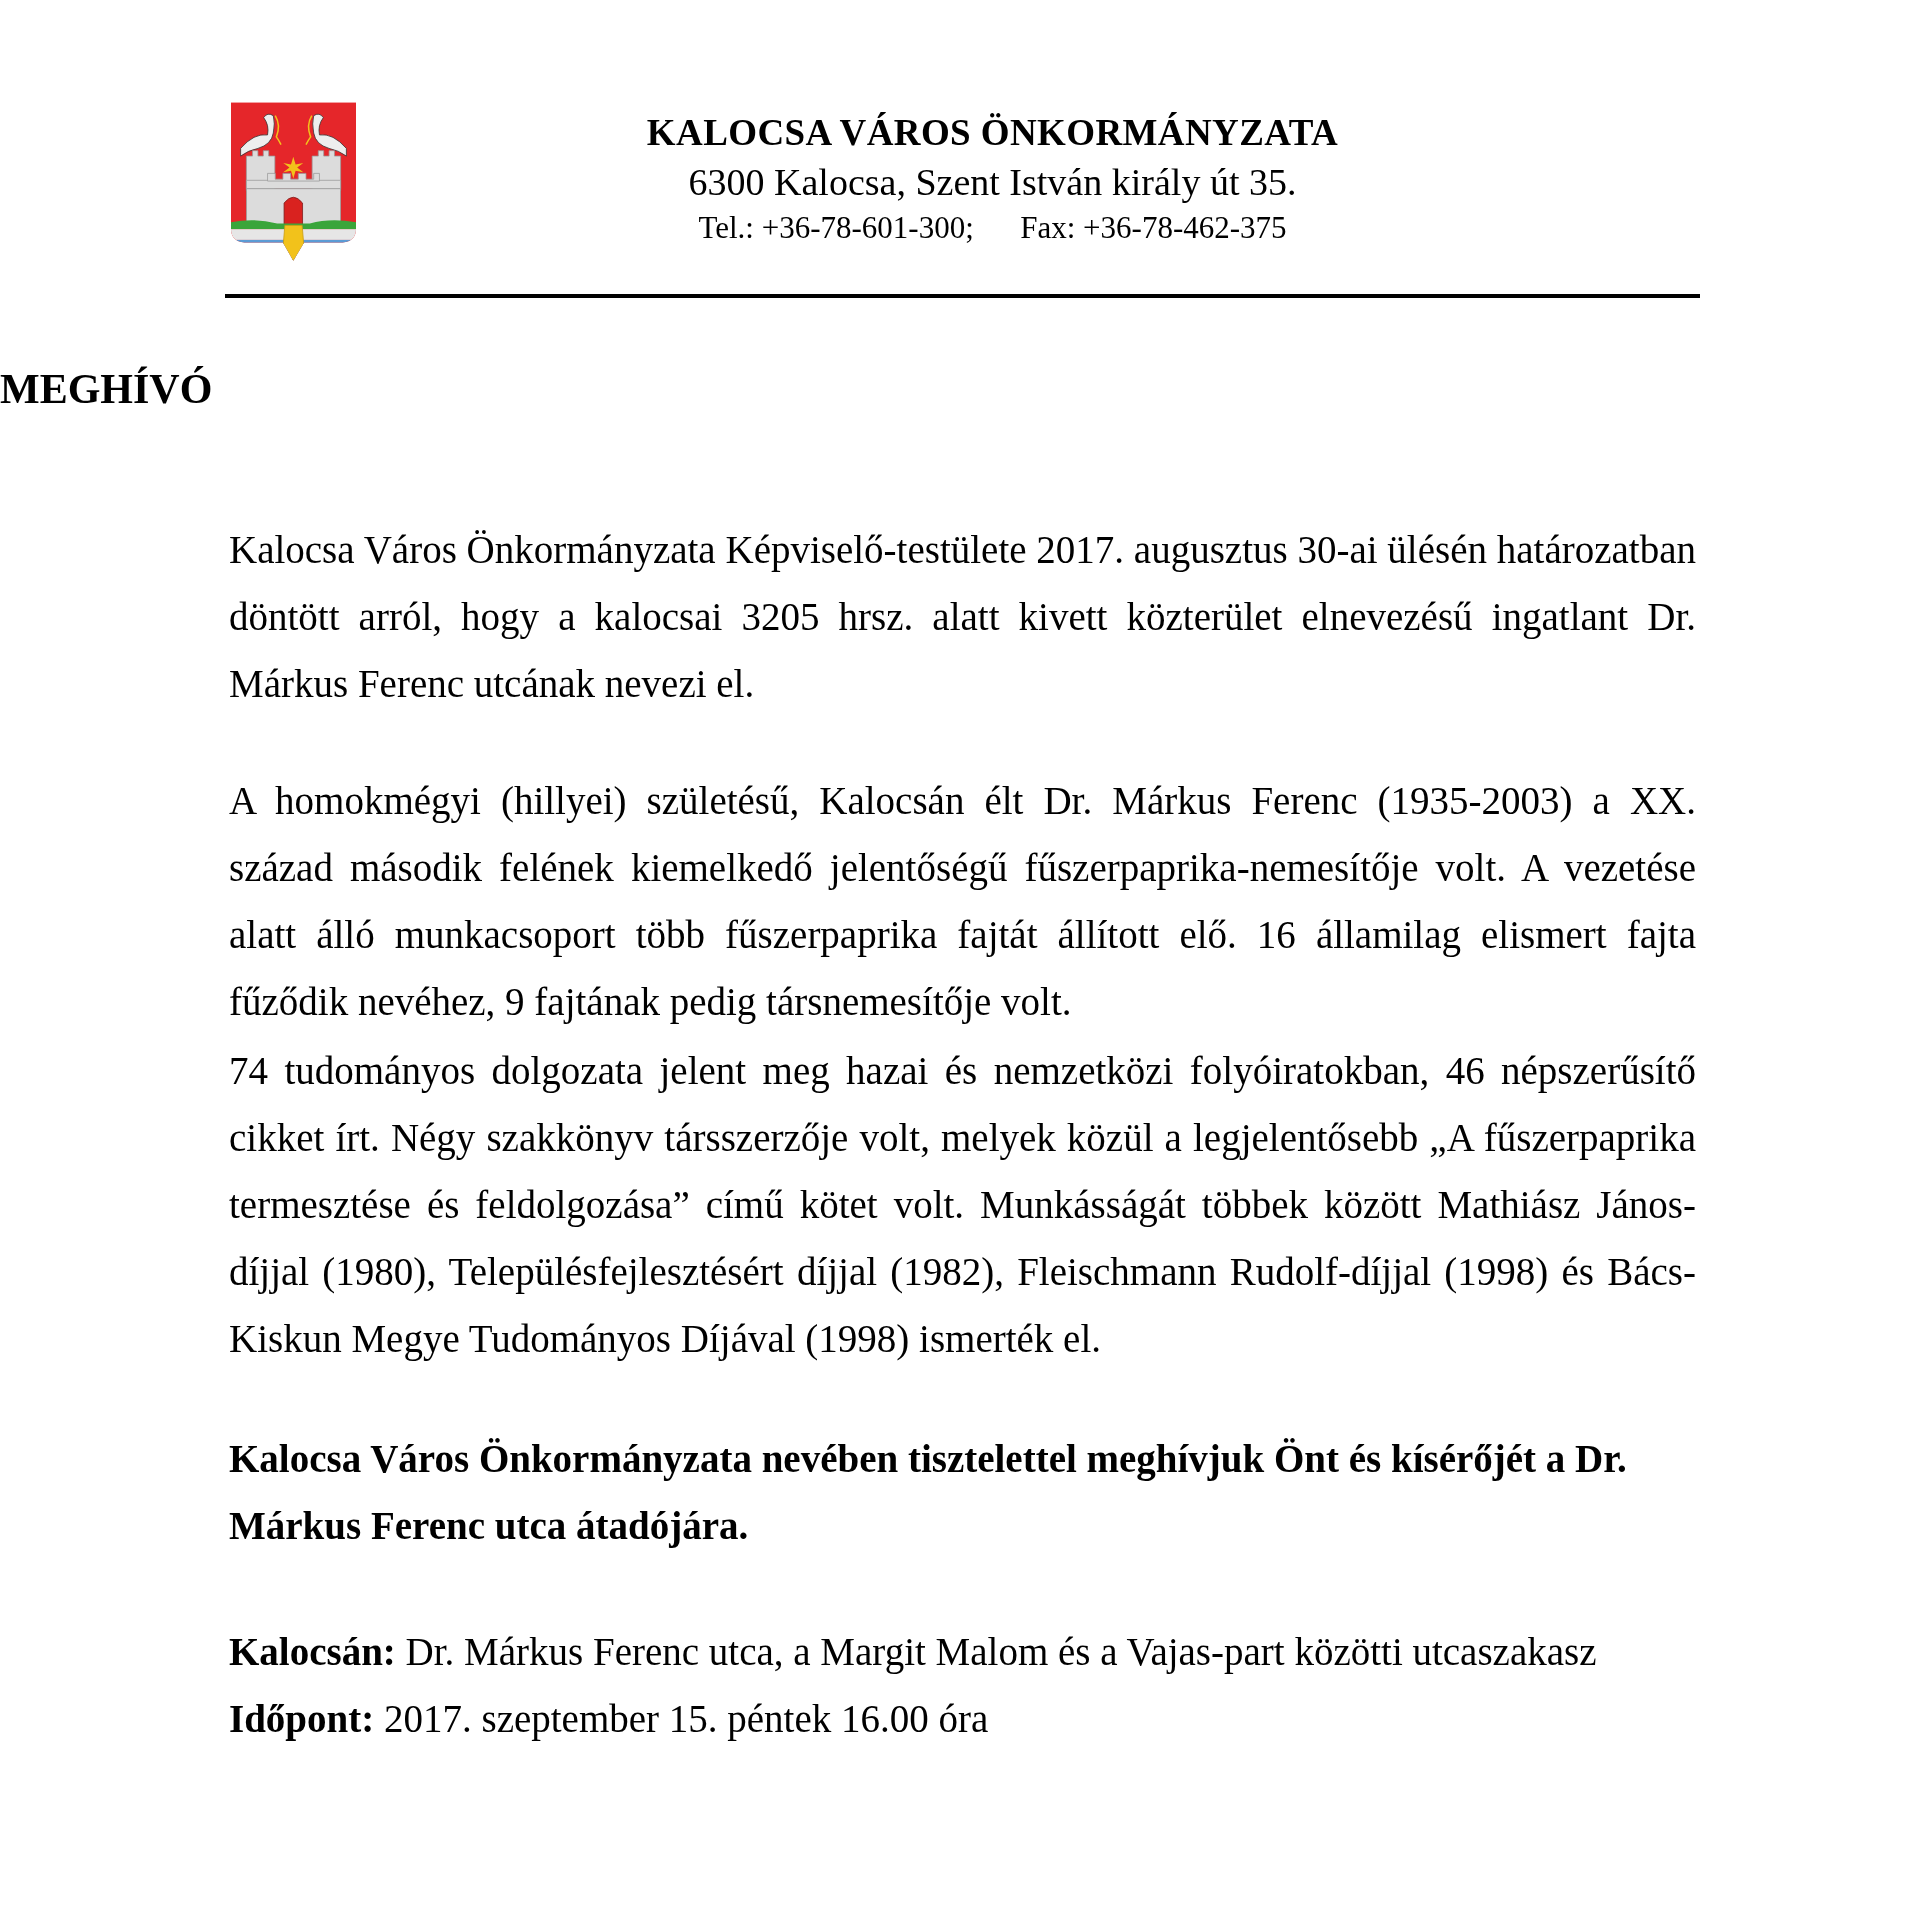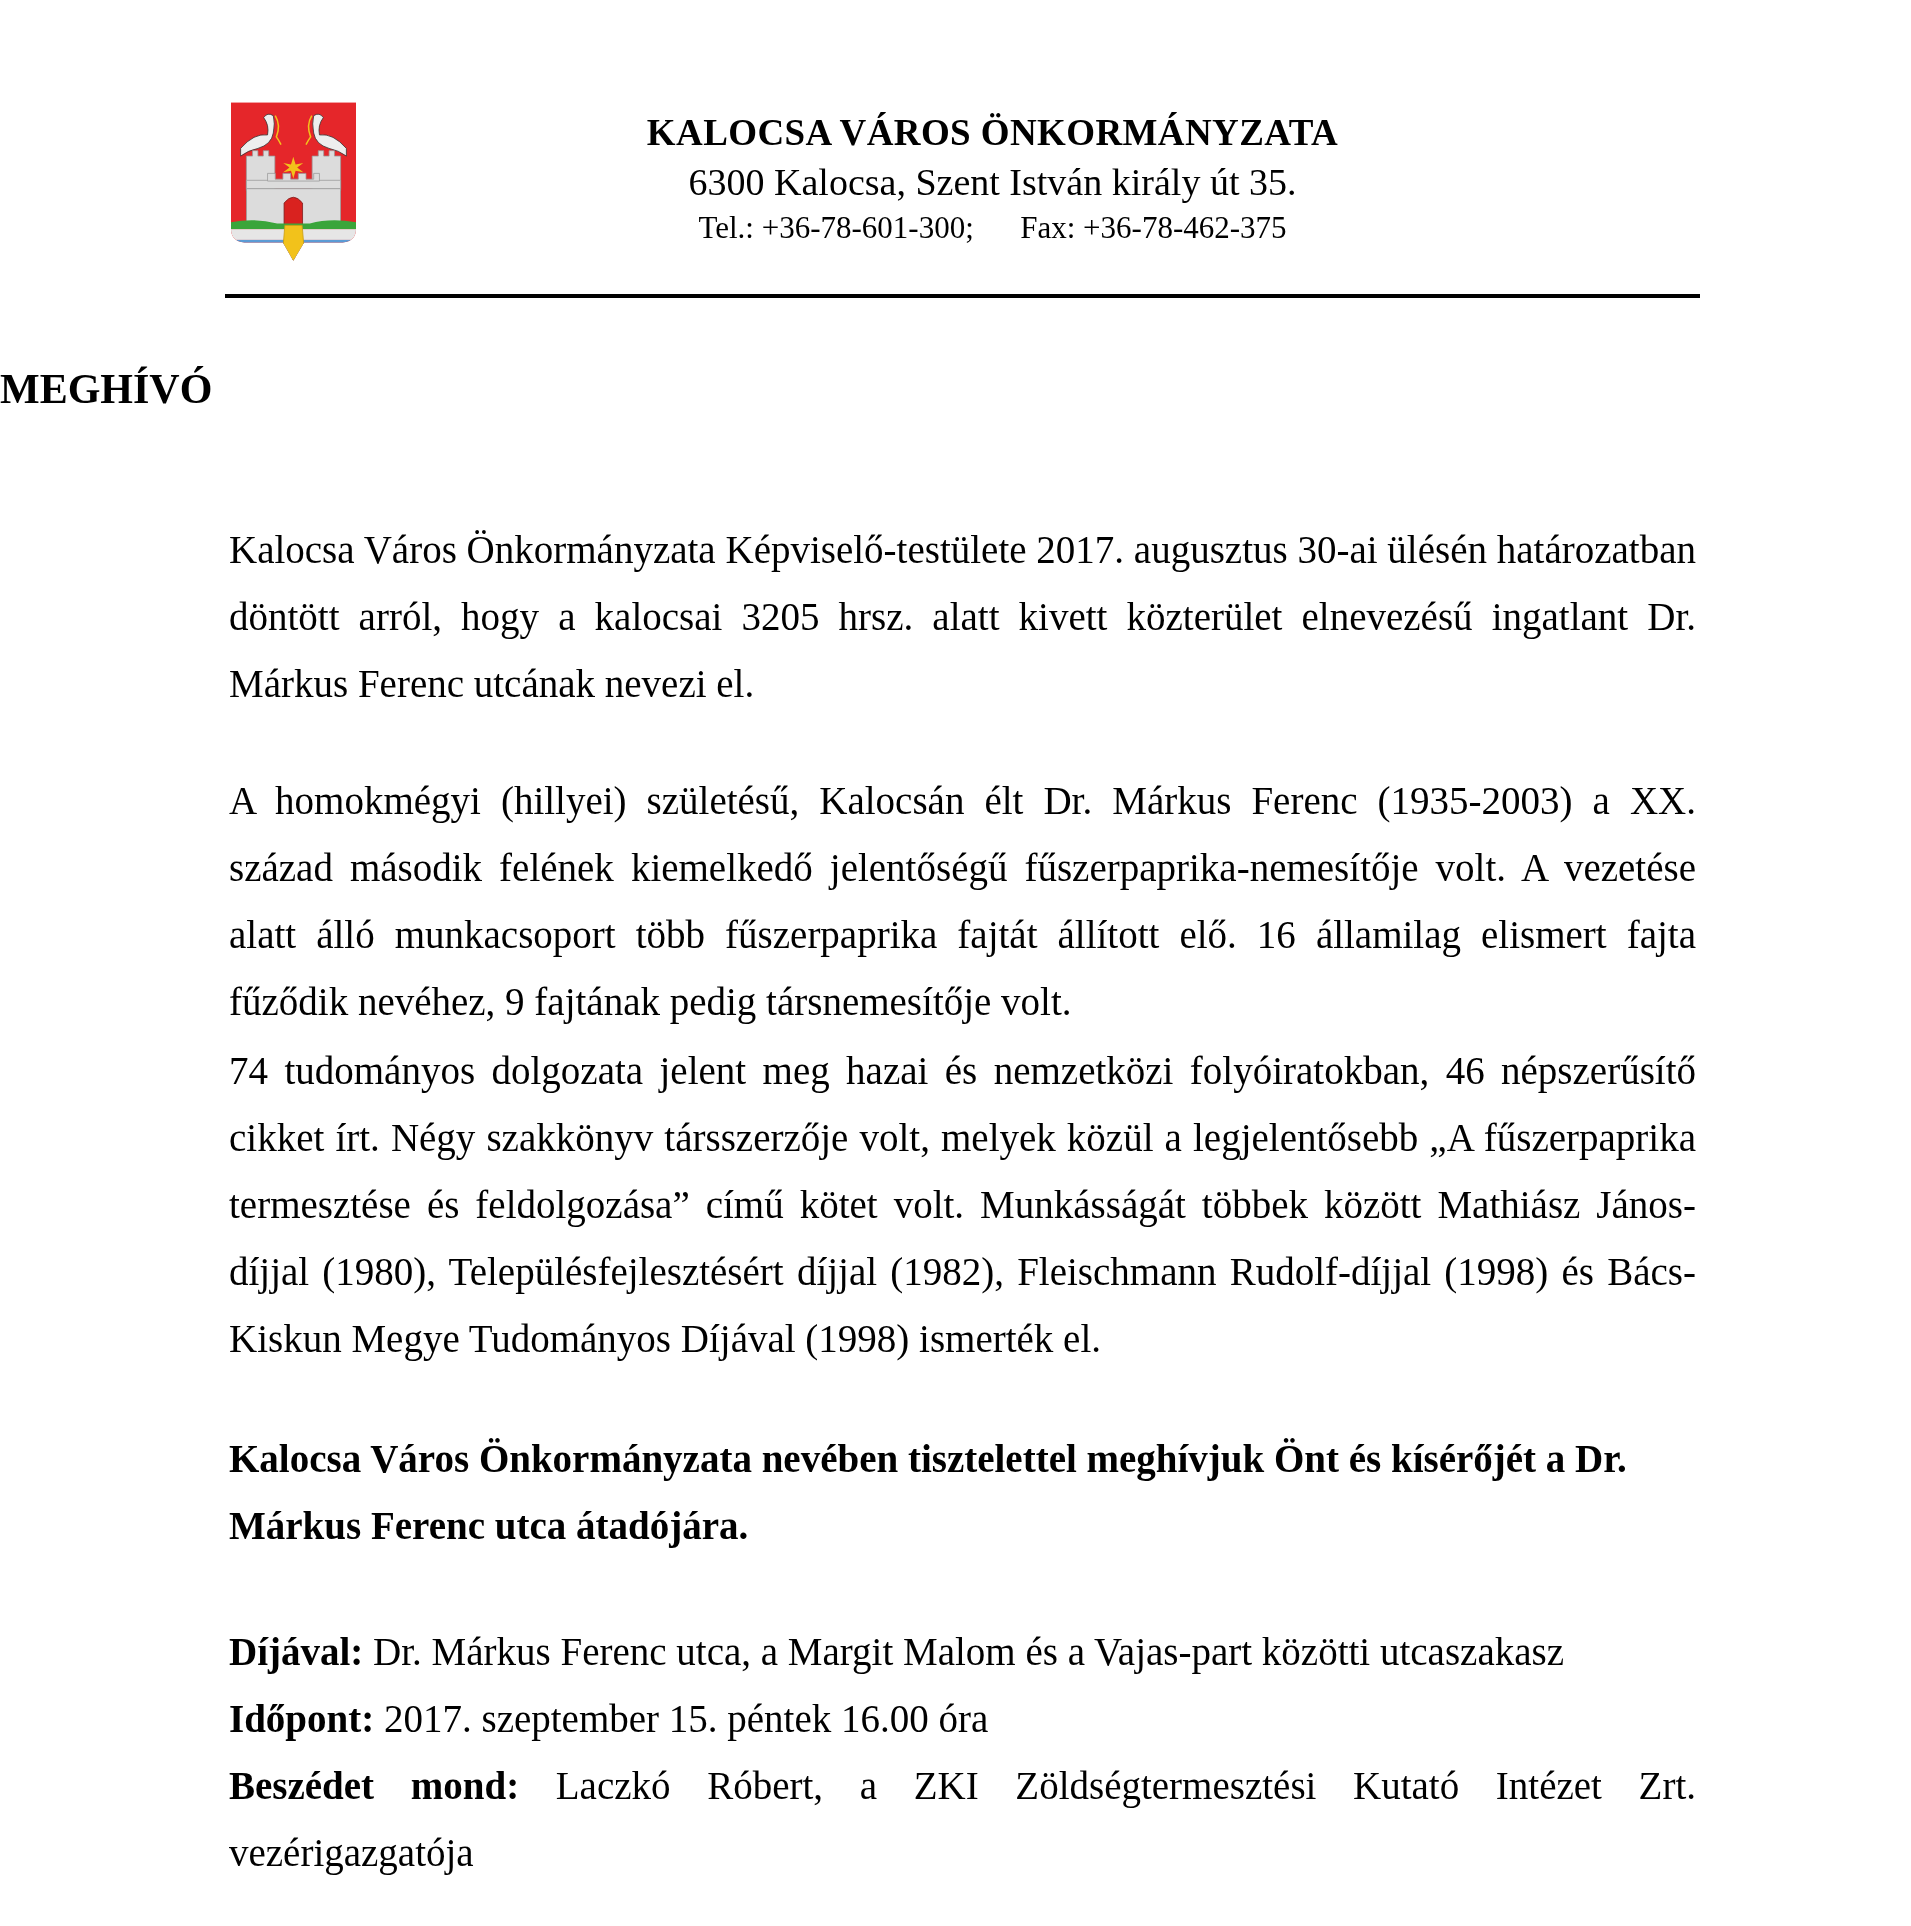--- a/index.html
+++ b/index.html
@@ -83,21 +83,20 @@
 
   <div class="doc-title">MEGHÍVÓ</div>
 
   <div class="body justify p1">Kalocsa Város Önkormányzata Képviselő-testülete 2017. augusztus 30-ai ülésén határozatban döntött arról, hogy a kalocsai 3205 hrsz. alatt kivett közterület elnevezésű ingatlant Dr. Márkus Ferenc utcának nevezi el.</div>
   <div class="body justify p2">A homokmégyi (hillyei) születésű, Kalocsán élt Dr. Márkus Ferenc (1935-2003) a XX. század második felének kiemelkedő jelentőségű fűszerpaprika-nemesítője volt. A vezetése alatt álló munkacsoport több fűszerpaprika fajtát állított elő. 16 államilag elismert fajta fűződik nevéhez, 9 fajtának pedig társnemesítője volt.</div>
   <div class="body justify p3">74 tudományos dolgozata jelent meg hazai és nemzetközi folyóiratokban, 46 népszerűsítő cikket írt. Négy szakkönyv társszerzője volt, melyek közül a legjelentősebb „A fűszerpaprika termesztése és feldolgozása” című kötet volt. Munkásságát többek között Mathiász János-díjjal (1980), Településfejlesztésért díjjal (1982), Fleischmann Rudolf-díjjal (1998) és Bács-Kiskun Megye Tudományos Díjával (1998) ismerték el.</div>
 
   <div class="invite">Kalocsa Város Önkormányzata nevében tisztelettel meghívjuk Önt és kísérőjét a Dr. Márkus Ferenc utca átadójára.</div>
 
   <div class="body justify details">
-    <div><b>Díjával:</b><span> Dr. Márkus Ferenc utca, a Margit Malom és a Vajas-part közötti utcaszakasz</span></div>
+    <div><b>Kalocsán:</b><span> Dr. Márkus Ferenc utca, a Margit Malom és a Vajas-part közötti utcaszakasz</span></div>
     <div><b>Időpont:</b><span> 2017. szeptember 15. péntek 16.00 óra</span></div>
-    <div><b>Beszédet mond:</b><span> Laczkó Róbert, a ZKI Zöldségtermesztési Kutató Intézet Zrt. vezérigazgatója</span></div>
   </div>
 
   <div class="body justify closing">Meghívásunk elfogadása kiemelt megtiszteltetést jelentene Kalocsa Város minden lakosa számára!</div>
 
 </div>
 
 
 </body></html>

